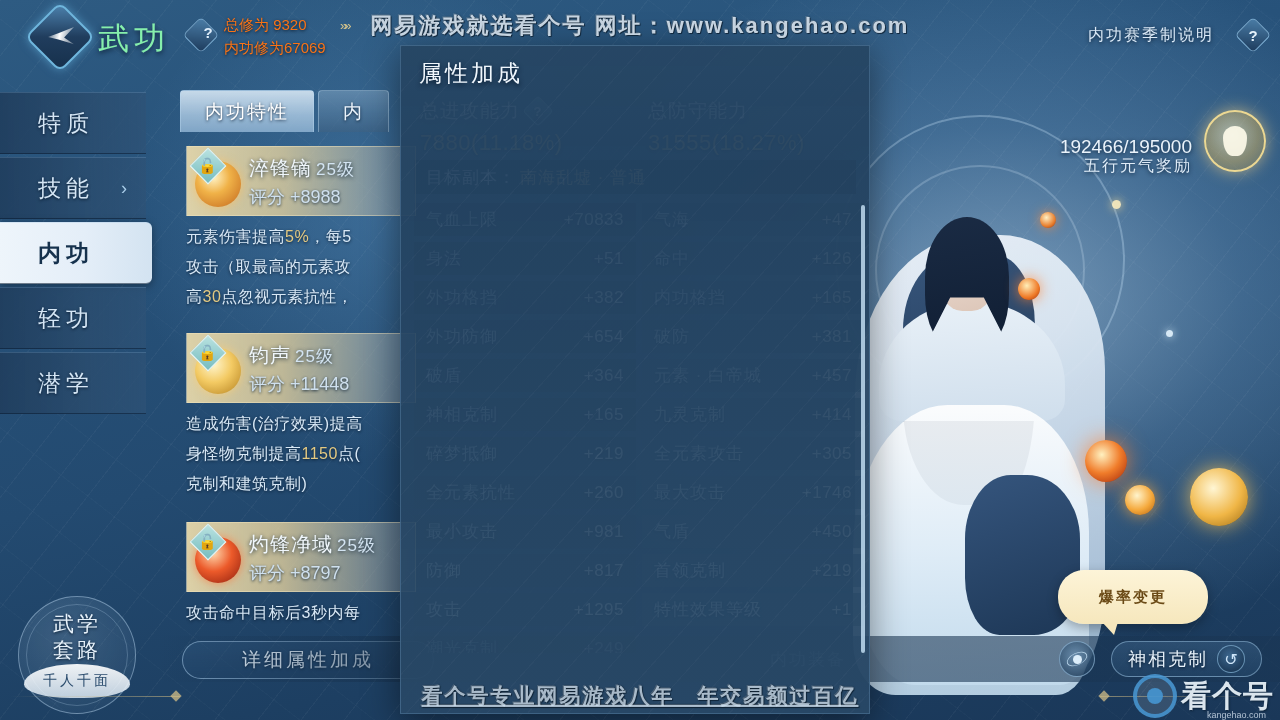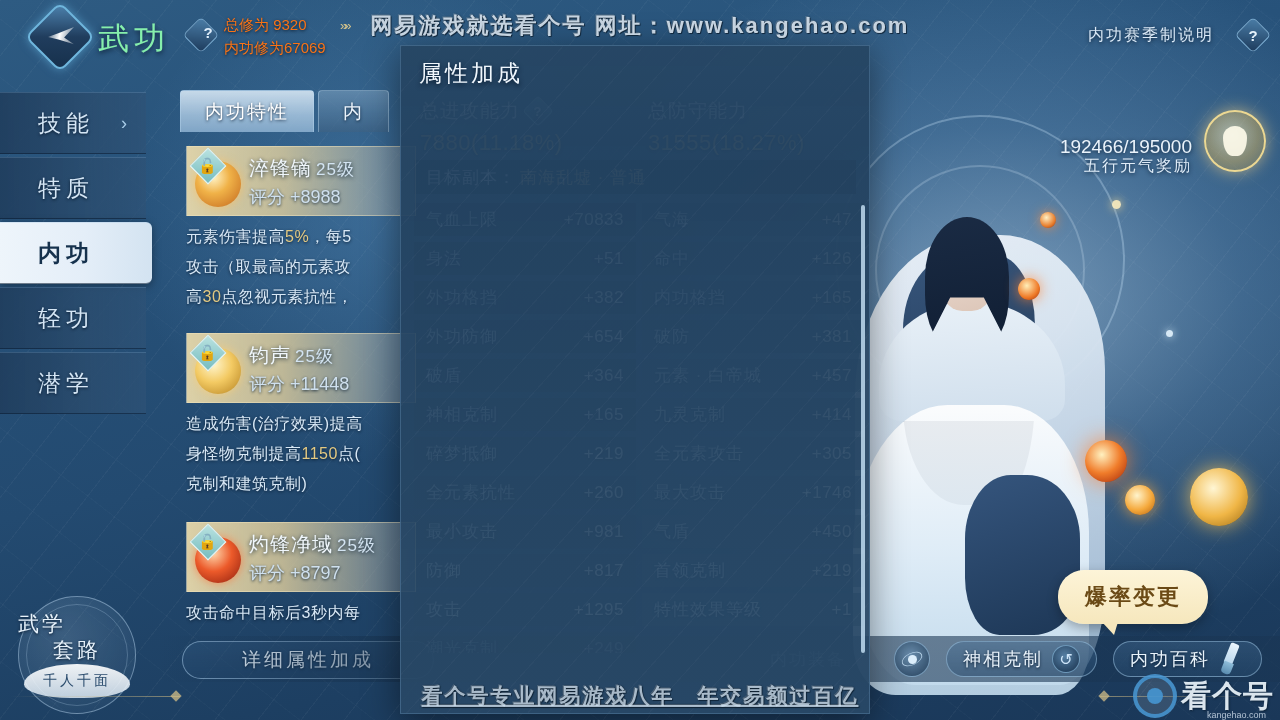--- a/index.html
+++ b/index.html
@@ -219,21 +219,21 @@
   
   #seal {
     position: absolute; left: 18px; top: 596px; width: 118px; height: 118px; z-index: 25;
   }
   #seal-ring {
     position: absolute; inset: 0; border-radius: 50%;
     border: 1px solid rgba(190,220,245,0.45);
     background: radial-gradient(circle at 40% 35%, rgba(205,230,250,0.16), rgba(40,80,120,0.10));
   }
   #seal-ring2 { position: absolute; inset: 8px; border-radius: 50%; border: 1px solid rgba(190,220,245,0.25); }
-  #seal-t1 { position: absolute; left: 0; right: 0; top: 14px; text-align: left; font-size: 21px; color: #e7f2fb; letter-spacing: 3px; text-shadow: 0 1px 3px rgba(5,20,38,0.85);}
+  #seal-t1 { position: absolute; left: 0; right: 0; top: 14px; text-align: center; font-size: 21px; color: #e7f2fb; letter-spacing: 3px; text-shadow: 0 1px 3px rgba(5,20,38,0.85);}
   #seal-t2 { position: absolute; left: 0; right: 0; top: 40px; text-align: center; font-size: 21px; color: #e7f2fb; letter-spacing: 3px; text-shadow: 0 1px 3px rgba(5,20,38,0.85);}
   #seal-band {
     position: absolute; left: 6px; right: 6px; top: 68px; height: 34px;
     background: linear-gradient(180deg, rgba(255,255,255,0.92), rgba(232,243,252,0.78));
     border-radius: 50% 50% 44% 44% / 60% 60% 40% 40%;
     display: flex; align-items: center; justify-content: center;
   }
   #seal-t3 { font-size: 14px; color: #2b4c6d; letter-spacing: 3px; }
 
   
@@ -385,21 +385,21 @@
     position: absolute; right: 72px; top: 570px; width: 150px; height: 54px; z-index: 26;
     background: linear-gradient(180deg, #fdf4d8 0%, #f6e7bd 100%);
     border-radius: 26px; display: flex; align-items: center; justify-content: center;
     box-shadow: 0 4px 12px rgba(0,0,0,0.3);
   }
   #bubble::after {
     content: ""; position: absolute; left: 44px; bottom: -11px;
     border-left: 12px solid transparent; border-right: 4px solid transparent;
     border-top: 13px solid #f6e7bd;
   }
-  #bubble-text { font-size: 22px; color: #6b4a16; letter-spacing: 2px; font-weight: bold; }
+  #bubble-text { font-size: 15px; color: #6b4a16; letter-spacing: 2px; font-weight: bold; }
 
   
   #bottom-bar {
     position: absolute; left: 0; bottom: 38px; width: 1280px; height: 46px; z-index: 28;
     display: flex; align-items: center; justify-content: flex-end; gap: 16px; padding-right: 18px;
   }
   #bottom-bar::before {
     content: ""; position: absolute; left: 160px; right: 0; top: 0; bottom: 0;
     background: linear-gradient(90deg, rgba(20,44,70,0) 0%, rgba(22,48,76,0.55) 22%, rgba(26,54,84,0.60) 100%);
     pointer-events: none; z-index: -1;
@@ -486,25 +486,25 @@
 
 <div id="season-note">
   <div id="season-note-label">内功赛季制说明</div>
   <div id="season-q">
       <span>?</span>
     </div>
 </div>
 
 <div id="sidebar">
   <div class="nav-item">
+    <span class="lbl">特质</span>
+  </div>
+  <div class="nav-item">
     <span class="lbl">技能</span>
     <span class="nav-chevron">›</span>
-  </div>
-  <div class="nav-item">
-    <span class="lbl">特质</span>
   </div>
   <div class="nav-item active">
     <span class="lbl">内功</span>
   </div>
   <div class="nav-item">
     <span class="lbl">轻功</span>
   </div>
   <div class="nav-item">
     <span class="lbl">潜学</span>
   </div>
@@ -700,24 +700,20 @@
 
 <div id="bottom-bar">
   <div id="bb-ghost">内功装备</div>
   <div id="orbit-btn">
       <div id="orbit-dot"></div>
     </div>
   <div class="pill">
     <span class="pill-text">神相克制</span>
     <span id="refresh-icon">↺</span>
   </div>
-  <div class="pill">
-    <span class="pill-text">内功百科</span>
-    <span id="brush-icon"></span>
-  </div>
 </div>
 
 <div class="wm-bar" id="wm-top">
   <span class="wm-text">网易游戏就选看个号   网址：www.kangehao.com</span>
 </div>
 <div class="wm-bar" id="wm-bottom">
   <span class="wm-rule" id="wm-rule-l"></span>
   <span class="wm-diamond" id="wm-d-l"></span>
   <span class="wm-text">看个号专业网易游戏八年　年交易额过百亿</span>
   <span class="wm-diamond" id="wm-d-r"></span>

